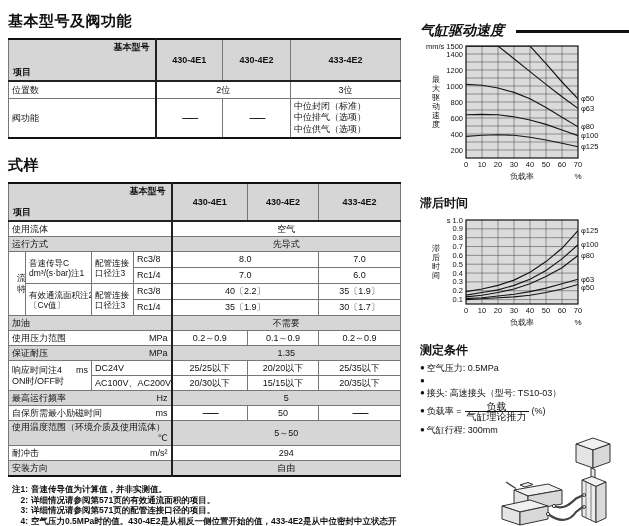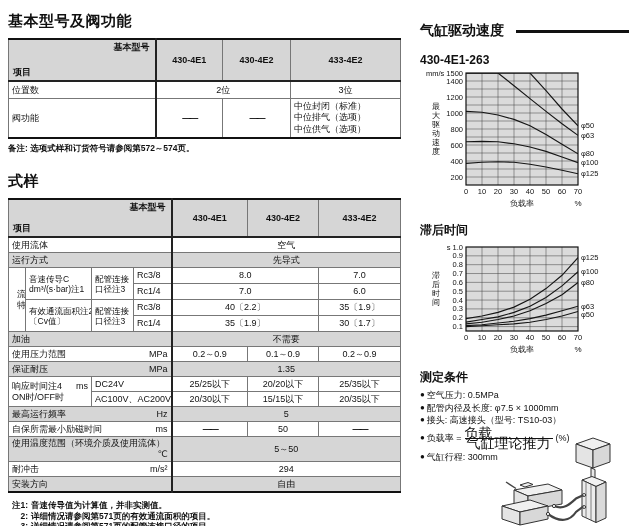--- a/index.html
+++ b/index.html
@@ -39,33 +39,33 @@
   .diag-top{position:absolute;top:2px;right:5px;font-weight:bold;}
   .diag-bot{position:absolute;bottom:2px;left:4px;font-weight:bold;font-family:Liberation Serif, serif;}
   .tnote{font-size:8.5px;margin-top:4px;font-weight:bold;}
   .notes{margin-top:7px;font-size:8.5px;line-height:10.5px;font-weight:bold;}
   .note-row{display:flex;}
   .nid{width:20px;text-align:right;margin-right:3px;flex:none;}
   .ntx{flex:1;white-space:normal;}
   
   .right-col{position:absolute;left:420px;top:0;width:209px;}
   .r-head{margin-top:22px;display:flex;align-items:center;}
-  .r-title{font-size:14px;font-weight:bold;flex:none;}
+  .r-title{font-size:14px;font-weight:bold;flex:none;font-style:italic;}
   .r-rule{flex:1;height:3px;background:#111;margin-left:12px;}
   .r-model{margin-top:13px;font-size:12px;font-weight:bold;}
   .r-cap{margin-top:11px;margin-bottom:3px;font-size:12px;font-weight:bold;}
   .c2{margin-top:13px;}
   .c3{margin-top:14px;}
   svg{display:block;}
   svg text{font-family:inherit;}
   .cond{font-size:9px;line-height:12.5px;margin-top:2px;width:165px;}
   .ci{display:flex;align-items:center;white-space:nowrap;}
   .bullet{font-size:8px;margin-right:2px;flex:none;}
-  .frac{display:inline-flex;flex-direction:column;text-align:left;margin:0 3px;
-        font-size:14px;line-height:9.5px;}
+  .frac{display:inline-flex;flex-direction:column;text-align:center;margin:0 3px;
+        font-size:10px;line-height:9.5px;}
   .den{border-top:1px solid #111;padding:0 2px;}
   .frac-line{margin:2px 0;}
   .diagram{position:absolute;left:78px;top:436px;}
 </style>
 </head>
 <body>
 
 <div class="left-col">
 
   <div class="sec-title">基本型号及阀功能</div>
@@ -97,21 +97,20 @@
       <td class="dash">——</td>
       <td class="dash">——</td>
       <td class="fn">
         <div>中位封闭（标准）</div>
         <div>中位排气（选项）</div>
         <div>中位供气（选项）</div>
       </td>
     </tr>
     </tbody>
   </table>
-  <div class="tnote">备注: 选项式样和订货符号请参阅第572～574页。</div>
 
   <div class="sec-title s2">式样</div>
 
   <table class="t2">
     <colgroup>
       <col style="width:17px">
         <col style="width:66px">
         <col style="width:42px">
         <col style="width:38px">
       <col style="width:76px">
@@ -270,21 +269,20 @@
       <span class="ntx">空气压力0.5MPa时的值。430-4E2是从相反一侧位置开始的值，433-4E2是从中位密封中立状态开始的值。</span>
     </div>
   </div>
 </div>
 
 <div class="right-col">
   <div class="r-head">
     <span class="r-title">气缸驱动速度</span>
     <span class="r-rule"></span>
   </div>
-  <div class="r-model">430-4E1-263</div>
 
   <svg id="chart1" width="209" height="142">
       <rect x="46" y="6" width="112" height="112" fill="#dbdbdb"></rect>
       <g stroke="#3c3c3c" stroke-width="0.5">
         <line x1="62" y1="6" x2="62" y2="118"></line>
         <line x1="78" y1="6" x2="78" y2="118"></line>
         <line x1="94" y1="6" x2="94" y2="118"></line>
         <line x1="110" y1="6" x2="110" y2="118"></line>
         <line x1="126" y1="6" x2="126" y2="118"></line>
         <line x1="142" y1="6" x2="142" y2="118"></line>
@@ -427,21 +425,20 @@
     </svg>
 
   <div class="r-cap c3">测定条件</div>
   <div class="cond">
     <div class="ci">
       <span class="bullet">●</span>
       <span>空气压力: 0.5MPa</span>
     </div>
     <div class="ci">
       <span class="bullet">●</span>
-      <span>配管内径及长度: φ7.5 × 1000mm</span>
     </div>
     <div class="ci">
       <span class="bullet">●</span>
       <span>接头: 高速接头（型号: TS10-03）</span>
     </div>
     <div class="ci frac-line">
       <span class="bullet">●</span>
       <span>负载率 =</span>
       <span class="frac">
         <span class="num">负载</span>

